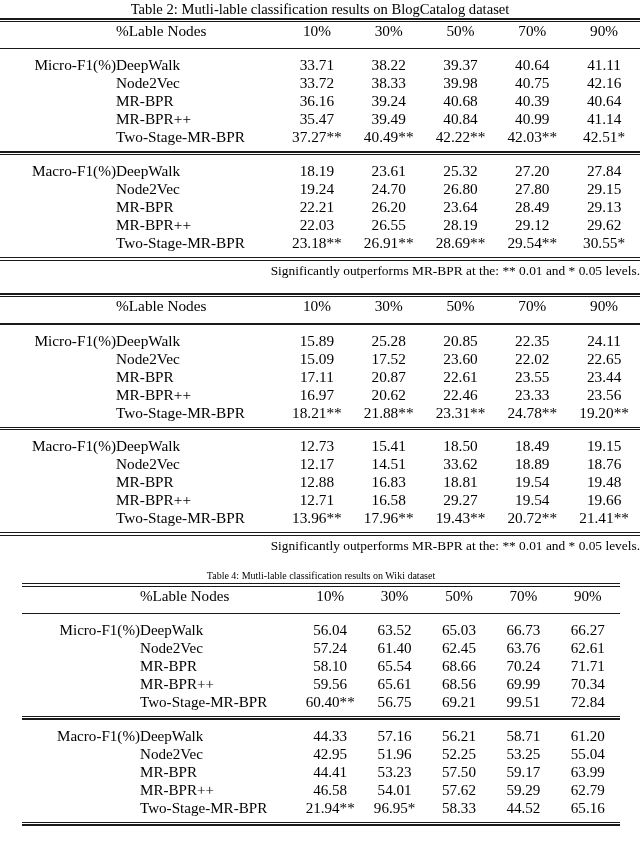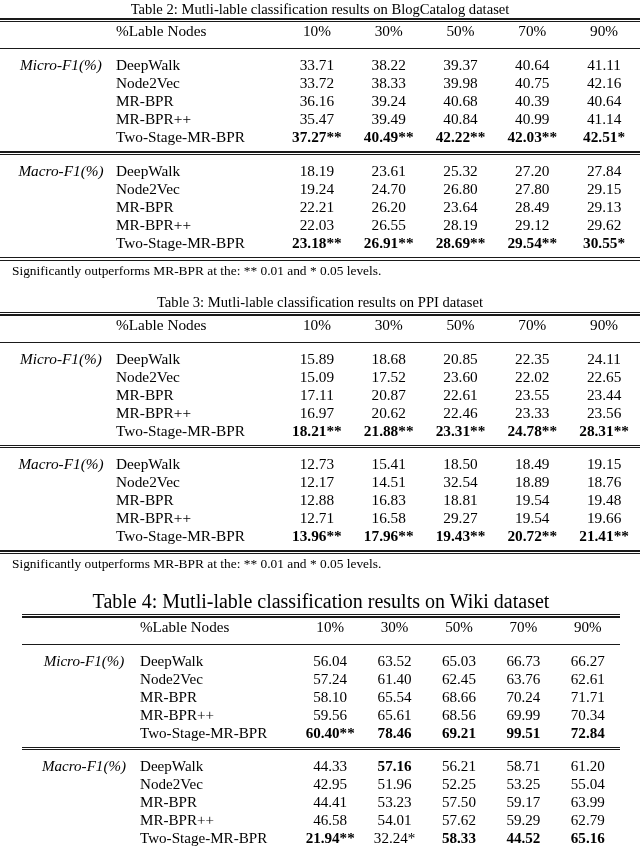--- a/index.html
+++ b/index.html
@@ -81,51 +81,51 @@
     content: "";
     position: absolute;
     left: 0; right: 0;
     height: 1.2px;
     background: #1a1a1a;
   }
   .rule-mid::before { top: 0; }
   .rule-mid::after  { bottom: 0; }
 
   
-  .c-metric { width: 110px; text-align: center;  padding-left: 6px !important; font-style: italic; }
+  .c-metric { width: 110px; text-align: right;  padding-left: 6px !important; }
   .c-method { width: 165px; text-align: left; }
   .c-val    { text-align: center; }
 
   .metric-label { white-space: nowrap; }
 
-  .bold { font-weight: bold; }
+  .bold { font-weight: normal; }
 
   .spacer-hdr  { height: 8px; }
   .spacer-top  { height: 7px; }
   .spacer-row  { height: 5px; }
 
   .footnote {
-    text-align: left;
+    text-align: right;
     font-size: 13.4px;
     line-height: 1.3;
     padding-top: 1px;
     padding-left: 12px;
   }
   .gap-md { height: 14px; }
   .gap-lg { height: 16px; }
 
   
   .indent {
     padding-left: 22px;
     padding-right: 20px;
   }
   .indent table.tbl td { font-size: 15.1px; }
   .indent .c-metric { width: 112px; }
   .indent .c-method { width: 158px; }
-  .indent .caption { font-size: 20px; }
+  .indent .caption { font-size: 10px; }
 </style>
 </head>
 <body>
 
 <div class="page">
   <div id="tables-root">
       <div class="table-block">
         <div class="caption">Table 2: Mutli-lable classification results on BlogCatalog dataset</div>
         <div class="rule-double"></div>
         <table class="tbl">
@@ -246,21 +246,20 @@
             <tr>
               <td colspan="7" class="spacer-row"></td>
             </tr>
           </tbody>
         </table>
         <div class="rule-double"></div>
         <div class="footnote">Significantly outperforms MR-BPR at the: ** 0.01 and * 0.05 levels.</div>
       </div>
       <div class="gap-md"></div>
       <div class="table-block">
-        <div class="caption">Table 3: Mutli-lable classification results on PPI dataset</div>
         <div class="rule-double"></div>
         <table class="tbl">
           <tbody>
             <tr class="hdr">
               <td class="c-metric"></td>
               <td class="c-method">%Lable Nodes</td>
               <td class="c-val">10%</td>
               <td class="c-val">30%</td>
               <td class="c-val">50%</td>
               <td class="c-val">70%</td>
@@ -274,21 +273,21 @@
                 <div class="rule-single"></div>
               </td>
             </tr>
             <tr>
               <td colspan="7" class="spacer-top"></td>
             </tr>
             <tr>
               <td class="c-metric" rowspan="5"><span class="metric-label">Micro-F1(%)</span></td>
               <td class="c-method">DeepWalk</td>
               <td class="c-val">15.89</td>
-              <td class="c-val">18.68</td>
+              <td class="c-val">25.28</td>
               <td class="c-val">20.85</td>
               <td class="c-val">22.35</td>
               <td class="c-val">24.11</td>
             </tr>
             <tr>
               <td class="c-method">Node2Vec</td>
               <td class="c-val">15.09</td>
               <td class="c-val">17.52</td>
               <td class="c-val">23.60</td>
               <td class="c-val">22.02</td>
@@ -309,21 +308,21 @@
               <td class="c-val">22.46</td>
               <td class="c-val">23.33</td>
               <td class="c-val">23.56</td>
             </tr>
             <tr>
               <td class="c-method">Two-Stage-MR-BPR</td>
               <td class="c-val bold">18.21**</td>
               <td class="c-val bold">21.88**</td>
               <td class="c-val bold">23.31**</td>
               <td class="c-val bold">24.78**</td>
-              <td class="c-val bold">28.31**</td>
+              <td class="c-val bold">19.20**</td>
             </tr>
             <tr>
               <td colspan="7" class="spacer-row"></td>
             </tr>
             <tr>
               <td colspan="7">
                 <div class="rule-mid"></div>
               </td>
             </tr>
             <tr>
@@ -335,21 +334,21 @@
               <td class="c-val">12.73</td>
               <td class="c-val">15.41</td>
               <td class="c-val">18.50</td>
               <td class="c-val">18.49</td>
               <td class="c-val">19.15</td>
             </tr>
             <tr>
               <td class="c-method">Node2Vec</td>
               <td class="c-val">12.17</td>
               <td class="c-val">14.51</td>
-              <td class="c-val">32.54</td>
+              <td class="c-val">33.62</td>
               <td class="c-val">18.89</td>
               <td class="c-val">18.76</td>
             </tr>
             <tr>
               <td class="c-method">MR-BPR</td>
               <td class="c-val">12.88</td>
               <td class="c-val">16.83</td>
               <td class="c-val">18.81</td>
               <td class="c-val">19.54</td>
               <td class="c-val">19.48</td>
@@ -433,21 +432,21 @@
               <td class="c-method">MR-BPR++</td>
               <td class="c-val">59.56</td>
               <td class="c-val">65.61</td>
               <td class="c-val">68.56</td>
               <td class="c-val">69.99</td>
               <td class="c-val">70.34</td>
             </tr>
             <tr>
               <td class="c-method">Two-Stage-MR-BPR</td>
               <td class="c-val bold">60.40**</td>
-              <td class="c-val bold">78.46</td>
+              <td class="c-val bold">56.75</td>
               <td class="c-val bold">69.21</td>
               <td class="c-val bold">99.51</td>
               <td class="c-val bold">72.84</td>
             </tr>
             <tr>
               <td colspan="7" class="spacer-row"></td>
             </tr>
             <tr>
               <td colspan="7">
                 <div class="rule-mid"></div>
@@ -485,21 +484,21 @@
               <td class="c-method">MR-BPR++</td>
               <td class="c-val">46.58</td>
               <td class="c-val">54.01</td>
               <td class="c-val">57.62</td>
               <td class="c-val">59.29</td>
               <td class="c-val">62.79</td>
             </tr>
             <tr>
               <td class="c-method">Two-Stage-MR-BPR</td>
               <td class="c-val bold">21.94**</td>
-              <td class="c-val">32.24*</td>
+              <td class="c-val">96.95*</td>
               <td class="c-val bold">58.33</td>
               <td class="c-val bold">44.52</td>
               <td class="c-val bold">65.16</td>
             </tr>
             <tr>
               <td colspan="7" class="spacer-row"></td>
             </tr>
           </tbody>
         </table>
         <div class="rule-double"></div>

